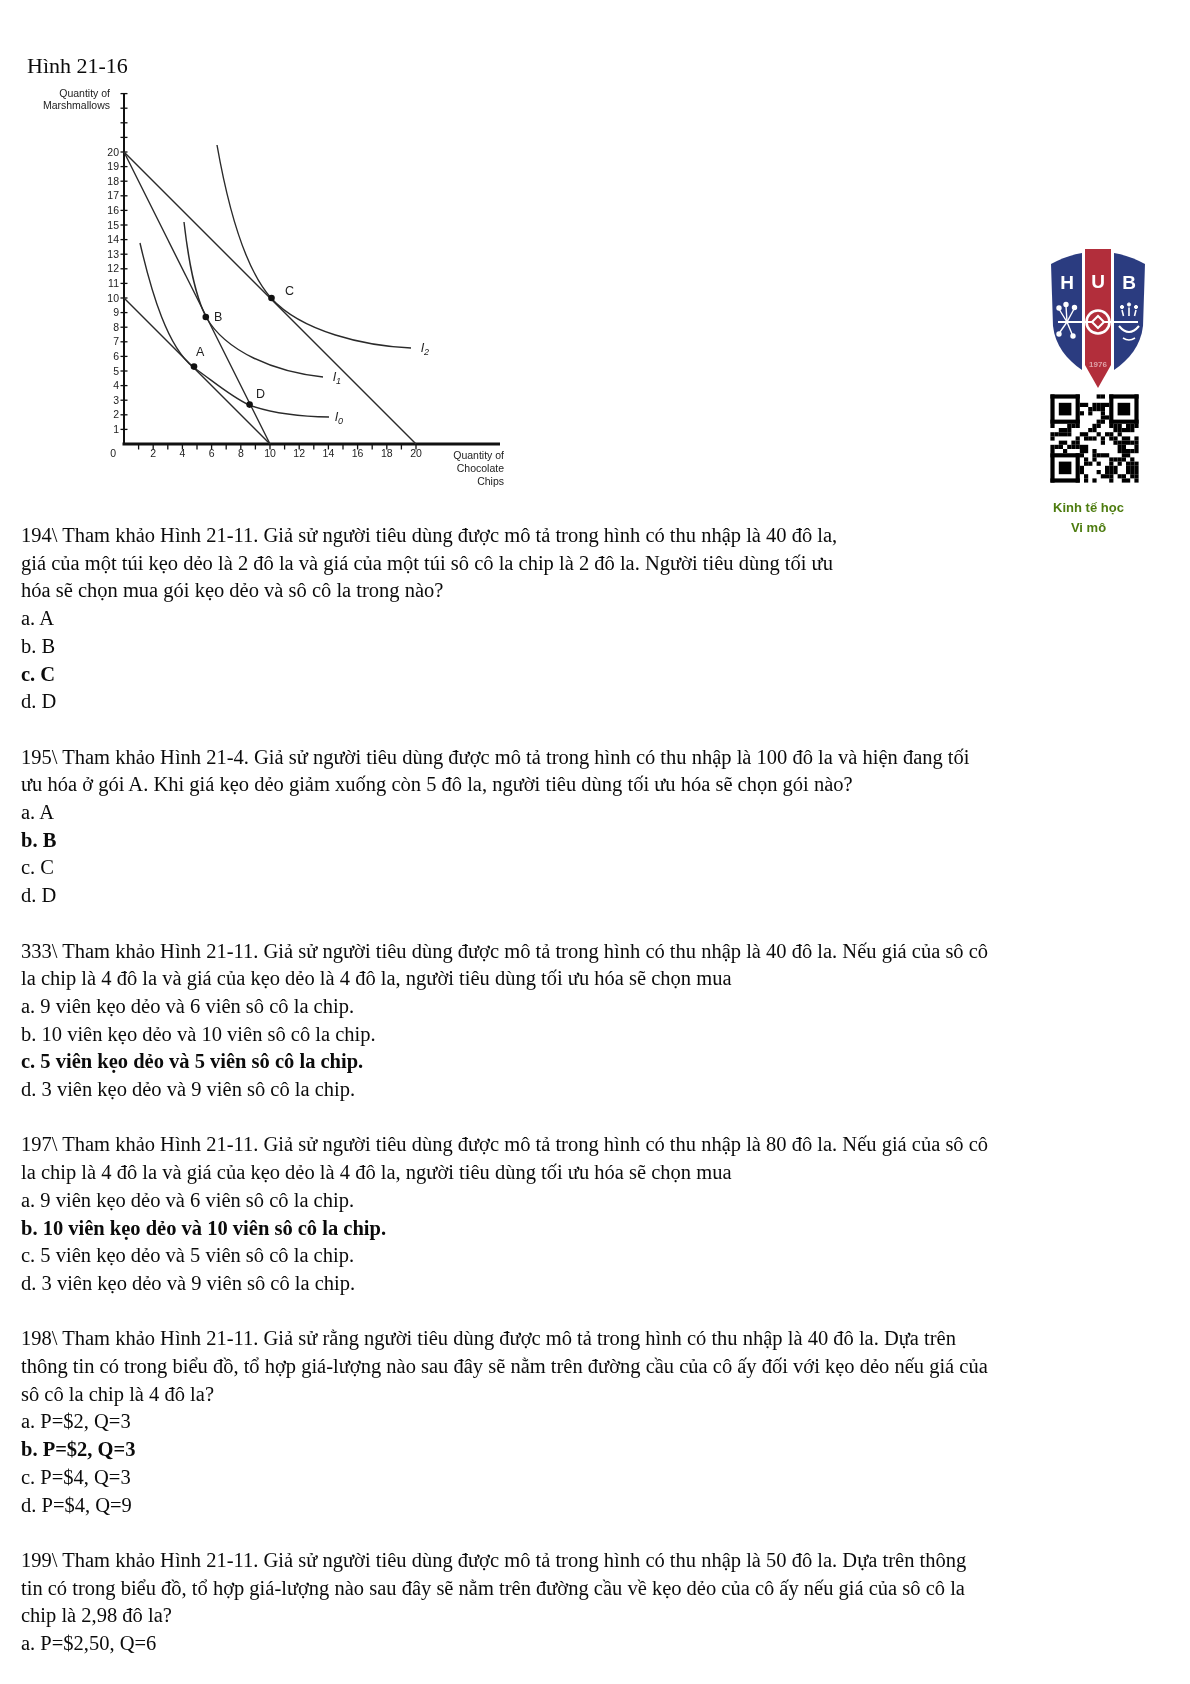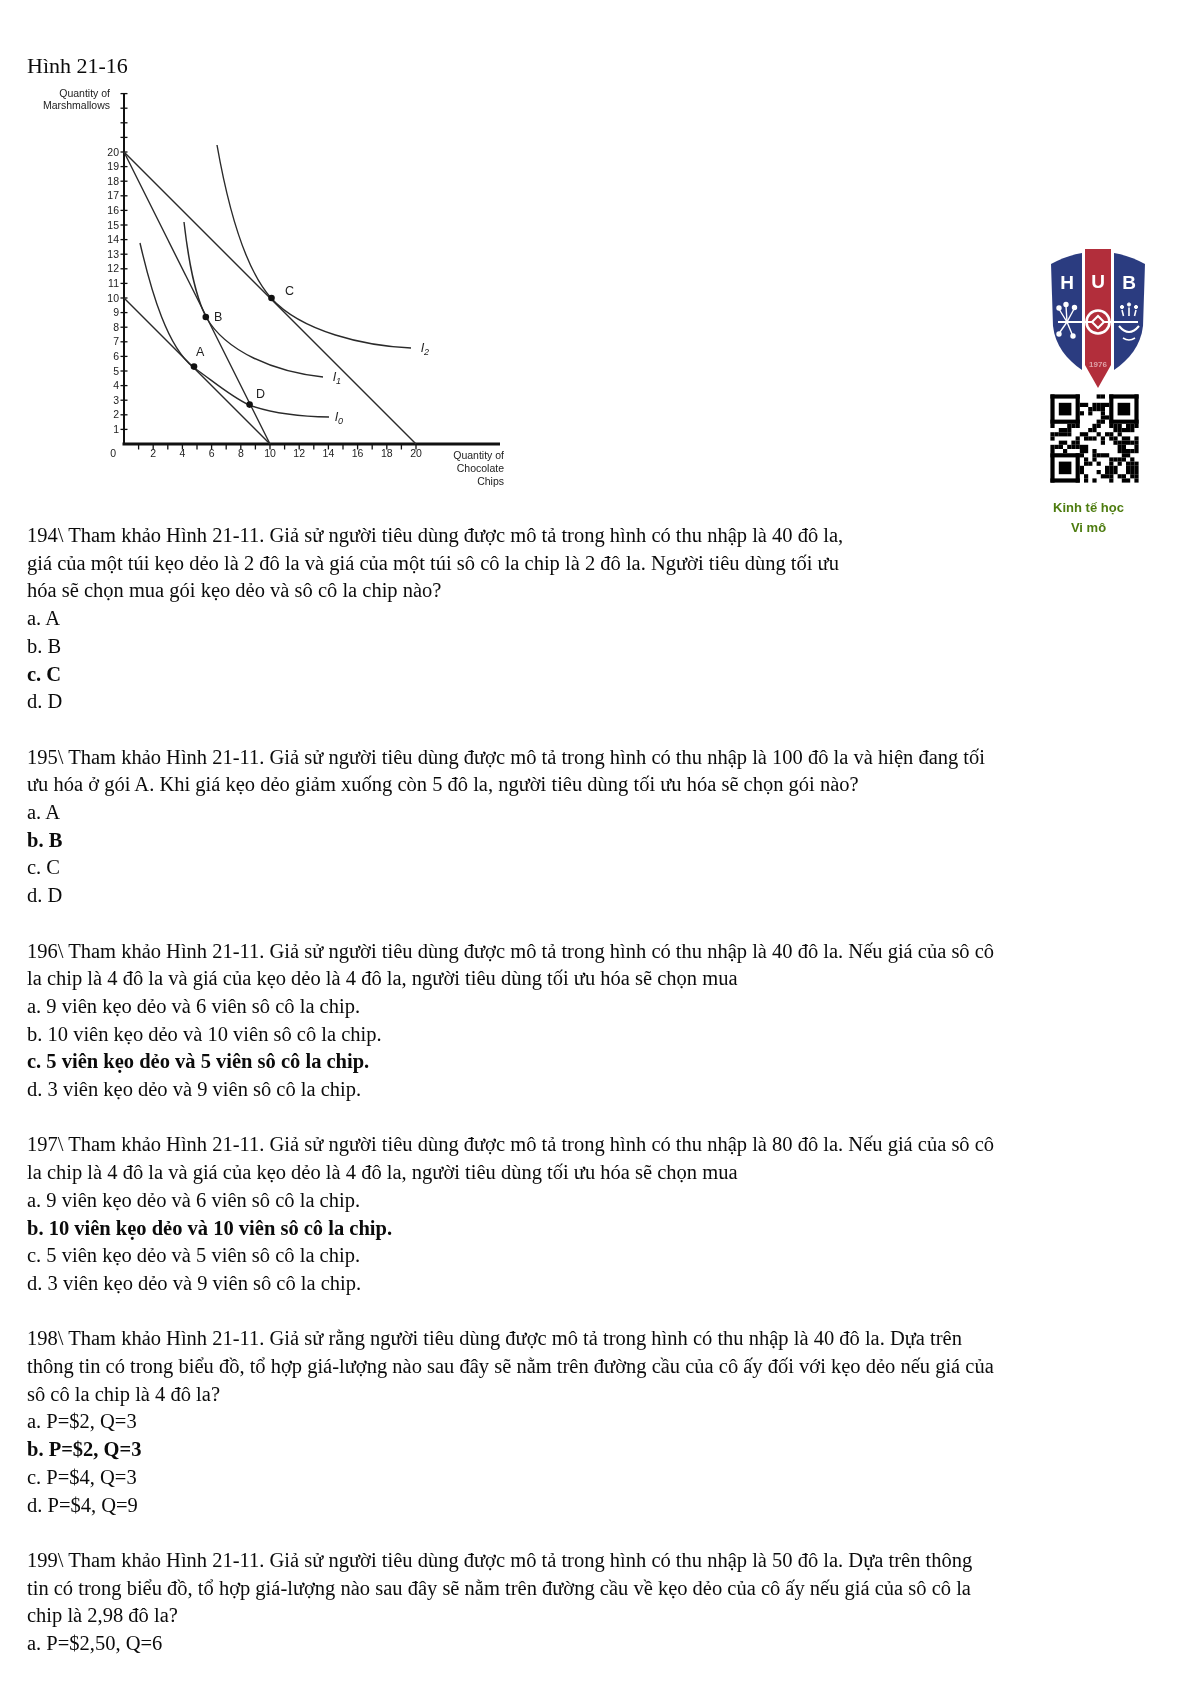--- a/index.html
+++ b/index.html
@@ -14,21 +14,21 @@
   .curve-label{font-family:"Liberation Serif", serif;font-style:italic;font-size:13px;fill:#111;}
   .curve-sub{font-size:9px;}
   .logo{position:absolute;left:1048px;top:246px;}
   .logo text{font-family:"Liberation Sans", sans-serif;font-weight:bold;}
   .qr{position:absolute;left:1046px;top:390px;background:#fff;}
   .caption{position:absolute;left:1006px;width:165px;text-align:center;
            font-family:"Liberation Sans", sans-serif;font-weight:bold;
            font-size:13px;color:#4d7c0f;}
   .cap1{top:500px;}
   .cap2{top:520px;}
-  .questions{position:absolute;left:27px;top:522px;width:1150px;
+  .questions{position:absolute;left:21px;top:522px;width:1150px;
              font-size:20.5px;line-height:27.7px;}
   .qblock{margin:0 0 27.7px 0;}
   .line{white-space:nowrap;}
   .bold{font-weight:700;}
 </style>
 </head>
 <body>
 
 <div>
 
@@ -365,38 +365,38 @@
     </svg>
 
   <div class="caption cap1">Kinh tế học</div>
   <div class="caption cap2">Vi mô</div>
 
   <div class="questions">
 
     <div class="qblock">
       <div class="line">194\ Tham khảo Hình 21-11. Giả sử người tiêu dùng được mô tả trong hình có thu nhập là 40 đô la,</div>
       <div class="line">giá của một túi kẹo dẻo là 2 đô la và giá của một túi sô cô la chip là 2 đô la. Người tiêu dùng tối ưu</div>
-      <div class="line">hóa sẽ chọn mua gói kẹo dẻo và sô cô la chip nào?</div>
+      <div class="line">hóa sẽ chọn mua gói kẹo dẻo và sô cô la trong nào?</div>
       <div class="line">a. A</div>
       <div class="line">b. B</div>
       <div class="line bold">c. C</div>
       <div class="line">d. D</div>
     </div>
 
     <div class="qblock">
-      <div class="line">195\ Tham khảo Hình 21-11. Giả sử người tiêu dùng được mô tả trong hình có thu nhập là 100 đô la và hiện đang tối</div>
+      <div class="line">195\ Tham khảo Hình 21-4. Giả sử người tiêu dùng được mô tả trong hình có thu nhập là 100 đô la và hiện đang tối</div>
       <div class="line">ưu hóa ở gói A. Khi giá kẹo dẻo giảm xuống còn 5 đô la, người tiêu dùng tối ưu hóa sẽ chọn gói nào?</div>
       <div class="line">a. A</div>
       <div class="line bold">b. B</div>
       <div class="line">c. C</div>
       <div class="line">d. D</div>
     </div>
 
     <div class="qblock">
-      <div class="line">196\ Tham khảo Hình 21-11. Giả sử người tiêu dùng được mô tả trong hình có thu nhập là 40 đô la. Nếu giá của sô cô</div>
+      <div class="line">333\ Tham khảo Hình 21-11. Giả sử người tiêu dùng được mô tả trong hình có thu nhập là 40 đô la. Nếu giá của sô cô</div>
       <div class="line">la chip là 4 đô la và giá của kẹo dẻo là 4 đô la, người tiêu dùng tối ưu hóa sẽ chọn mua</div>
       <div class="line">a. 9 viên kẹo dẻo và 6 viên sô cô la chip.</div>
       <div class="line">b. 10 viên kẹo dẻo và 10 viên sô cô la chip.</div>
       <div class="line bold">c. 5 viên kẹo dẻo và 5 viên sô cô la chip.</div>
       <div class="line">d. 3 viên kẹo dẻo và 9 viên sô cô la chip.</div>
     </div>
 
     <div class="qblock">
       <div class="line">197\ Tham khảo Hình 21-11. Giả sử người tiêu dùng được mô tả trong hình có thu nhập là 80 đô la. Nếu giá của sô cô</div>
       <div class="line">la chip là 4 đô la và giá của kẹo dẻo là 4 đô la, người tiêu dùng tối ưu hóa sẽ chọn mua</div>

